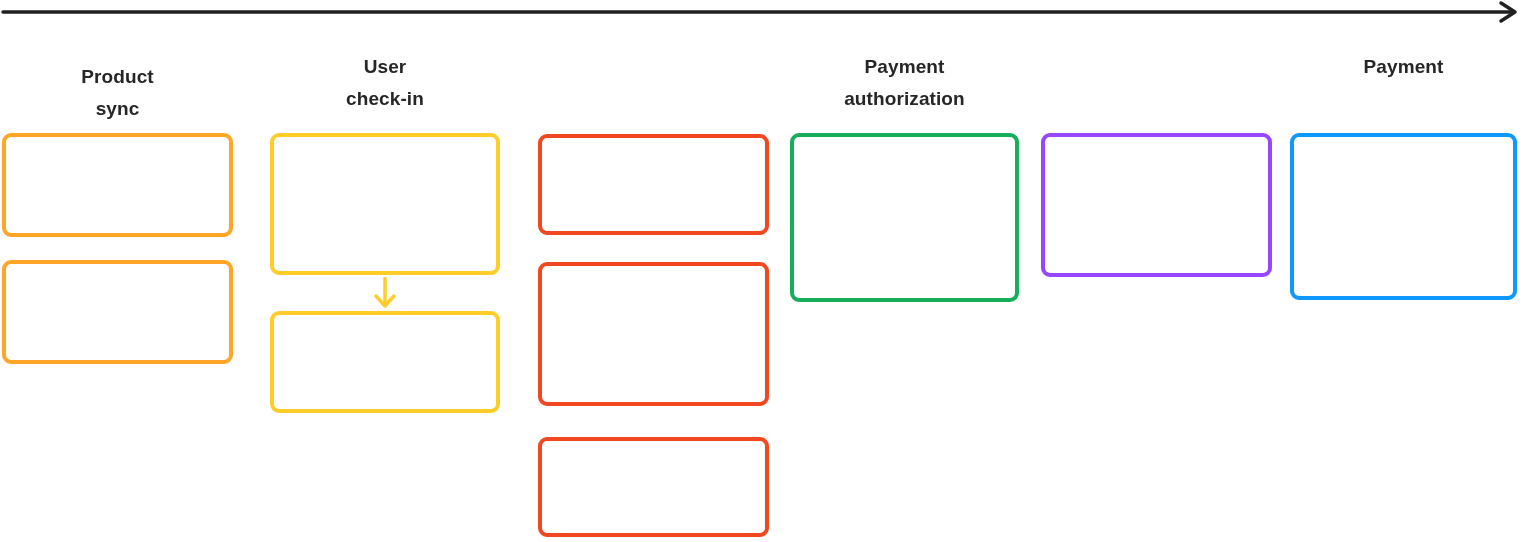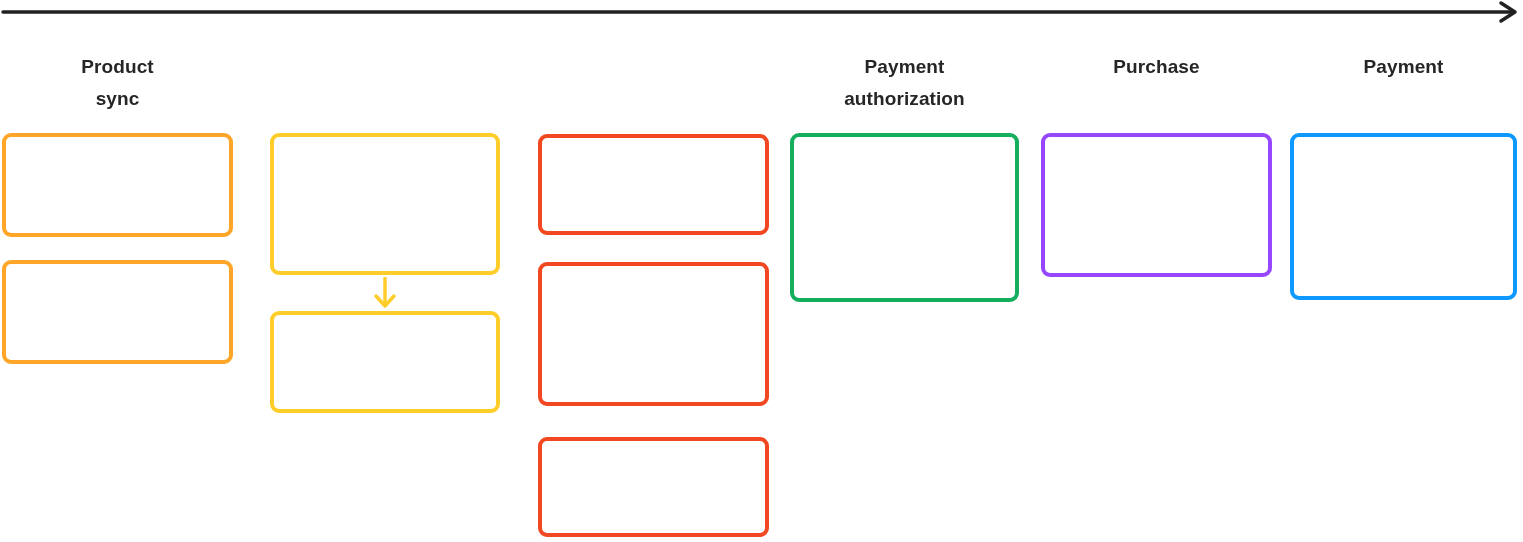--- a/index.html
+++ b/index.html
@@ -80,27 +80,29 @@
 <body style="background: rgb(255, 255, 255);">
 
 <div class="canvas">
 
   <svg class="timeline-arrow" viewBox="0 0 1523 30">
     <line x1="3" y1="12" x2="1513" y2="12" stroke="#212121" stroke-width="3.5" stroke-linecap="round"></line>
     <polyline points="1501,3 1515,12 1501,21" fill="none" stroke="#212121" stroke-width="3.5" stroke-linecap="round" stroke-linejoin="round"></polyline>
   </svg>
 
   <div class="column col-1">
-    <div class="col-header" style="color: rgb(38, 38, 38);">Product
+    <div class="col-header" style="color: rgb(38, 38, 38); margin-top: 10px;">Product
 sync</div>
     <div class="flow-box c1-b1" style="border-color: rgb(255, 166, 41);"></div>
     <div class="flow-box c1-b2" style="border-color: rgb(255, 166, 41);"></div>
   </div>
 
   <div class="column col-2">
+    <div class="col-header" style="color: rgb(38, 38, 38);">User
+check-in</div>
     <div class="flow-box c2-b1" style="border-color: rgb(255, 205, 41);"></div>
     <svg class="connector-down" viewBox="0 0 24 34">
       <line x1="12" y1="1" x2="12" y2="25" stroke="#FFCD29" stroke-width="3.5" stroke-linecap="round"></line>
       <polyline points="3,19 12,29 21,19" fill="none" stroke="#FFCD29" stroke-width="3.5" stroke-linecap="round" stroke-linejoin="round"></polyline>
     </svg>
     <div class="flow-box c2-b2" style="border-color: rgb(255, 205, 41);"></div>
   </div>
 
   <div class="column col-3">
     <div class="flow-box c3-b1" style="border-color: rgb(242, 72, 34);"></div>
@@ -108,21 +110,20 @@
     <div class="flow-box c3-b3" style="border-color: rgb(242, 72, 34);"></div>
   </div>
 
   <div class="column col-4">
     <div class="col-header" style="color: rgb(38, 38, 38);">Payment
 authorization</div>
     <div class="flow-box c4-b1" style="border-color: rgb(20, 174, 92);"></div>
   </div>
 
   <div class="column col-5">
-    <div class="col-header" style="color: rgb(38, 38, 38);">Purchase</div>
     <div class="flow-box c5-b1" style="border-color: rgb(151, 71, 255);"></div>
   </div>
 
   <div class="column col-6">
     <div class="col-header" style="color: rgb(38, 38, 38);">Payment</div>
     <div class="flow-box c6-b1" style="border-color: rgb(13, 153, 255);"></div>
   </div>
 
 </div>
 

